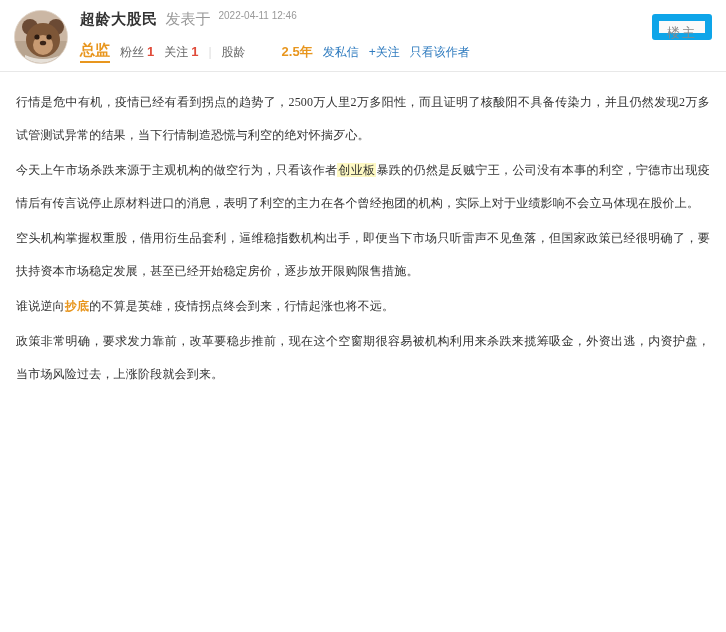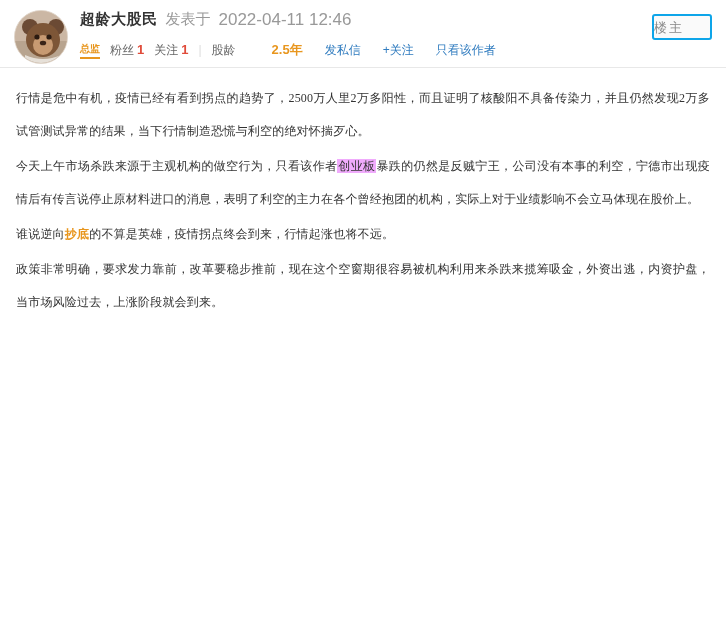--- a/index.html
+++ b/index.html
@@ -53,38 +53,38 @@
     font-size: 15px;
     font-weight: bold;
     color: #333333;
     letter-spacing: 0.5px;
   }
   .posted-label {
     font-size: 15px;
     color: #999999;
   }
   .posted-time {
-    font-size: 17px;
+    font-size: 10px;
     color: #999999;
   }
   .line-2 {
     display: flex;
     align-items: center;
     gap: 10px;
     margin-top: 9px;
     font-size: 12px;
     color: #666666;
     flex-wrap: nowrap;
   }
   .badge-role {
     color: #e8961e;
     font-weight: bold;
     border-bottom: 2px solid #e8961e;
     padding-bottom: 1px;
-    font-size: 10px;
+    font-size: 15px;
   }
   .stat {
     color: #666666;
     white-space: nowrap;
   }
   .stat b {
     color: #e04b3a;
     font-weight: bold;
     font-size: 13px;
     margin-left: 3px;
@@ -94,30 +94,30 @@
     margin-left: 36px;
   }
   .sep-dot {
     color: #dddddd;
   }
   .link-action {
     color: #2f7bbf;
     text-decoration: none;
     cursor: pointer;
     white-space: nowrap;
-    margin-left: 12px;
   }
   .owner-tag {
     position: absolute;
     right: 14px;
     top: 14px;
     width: 60px;
     height: 26px;
     line-height: 24px;
-    border: 2px solid #0ea5e9;
+    text-align: center;
+    border: 7px solid #0ea5e9;
     border-radius: 3px;
     background: #fafafa;
     color: #888888;
     font-size: 13px;
     letter-spacing: 2px;
     box-sizing: border-box;
   }
   
   .post-body {
     padding: 14px 16px 0 16px;
@@ -125,21 +125,21 @@
   .para {
     font-size: 12px;
     line-height: 33px;
     color: #333333;
     margin: 0 0 2px 0;
     text-align: justify;
     letter-spacing: 0.2px;
     font-family: "Liberation Serif", "DejaVu Serif", serif;
   }
   .hl {
-    background: #f0abfc;
+    background: #fef9c3;
     color: #333333;
     padding: 0 1px;
   }
   .hl-orange {
     color: #e8961e;
     font-weight: bold;
   }
 </style>
 </head>
 <body>
@@ -186,17 +186,18 @@
         <a class="link-action">只看该作者</a>
       </div>
     </div>
 
     <div class="owner-tag">楼主</div>
   </div>
 
   <div class="post-body">
     <p class="para"><span>行情是危中有机，疫情已经有看到拐点的趋势了，2500万人里2万多阳性，而且证明了核酸阳不具备传染力，并且仍然发现2万多试管测试异常的结果，当下行情制造恐慌与利空的绝对怀揣歹心。</span></p>
     <p class="para"><span>今天上午市场杀跌来源于主观机构的做空行为，只看该作者</span><span class="hl">创业板</span><span>暴跌的仍然是反贼宁王，公司没有本事的利空，宁德市出现疫情后有传言说停止原材料进口的消息，表明了利空的主力在各个曾经抱团的机构，实际上对于业绩影响不会立马体现在股价上。</span></p>
+    <p class="para"><span>空头机构掌握权重股，借用衍生品套利，逼维稳指数机构出手，即便当下市场只听雷声不见鱼落，但国家政策已经很明确了，要扶持资本市场稳定发展，甚至已经开始稳定房价，逐步放开限购限售措施。</span></p>
     <p class="para"><span>谁说逆向</span><span class="hl-orange">抄底</span><span>的不算是英雄，疫情拐点终会到来，行情起涨也将不远。</span></p>
     <p class="para"><span>政策非常明确，要求发力靠前，改革要稳步推前，现在这个空窗期很容易被机构利用来杀跌来揽筹吸金，外资出逃，内资护盘，当市场风险过去，上涨阶段就会到来。</span></p>
   </div>
 
 </div>
 
 </body></html>

